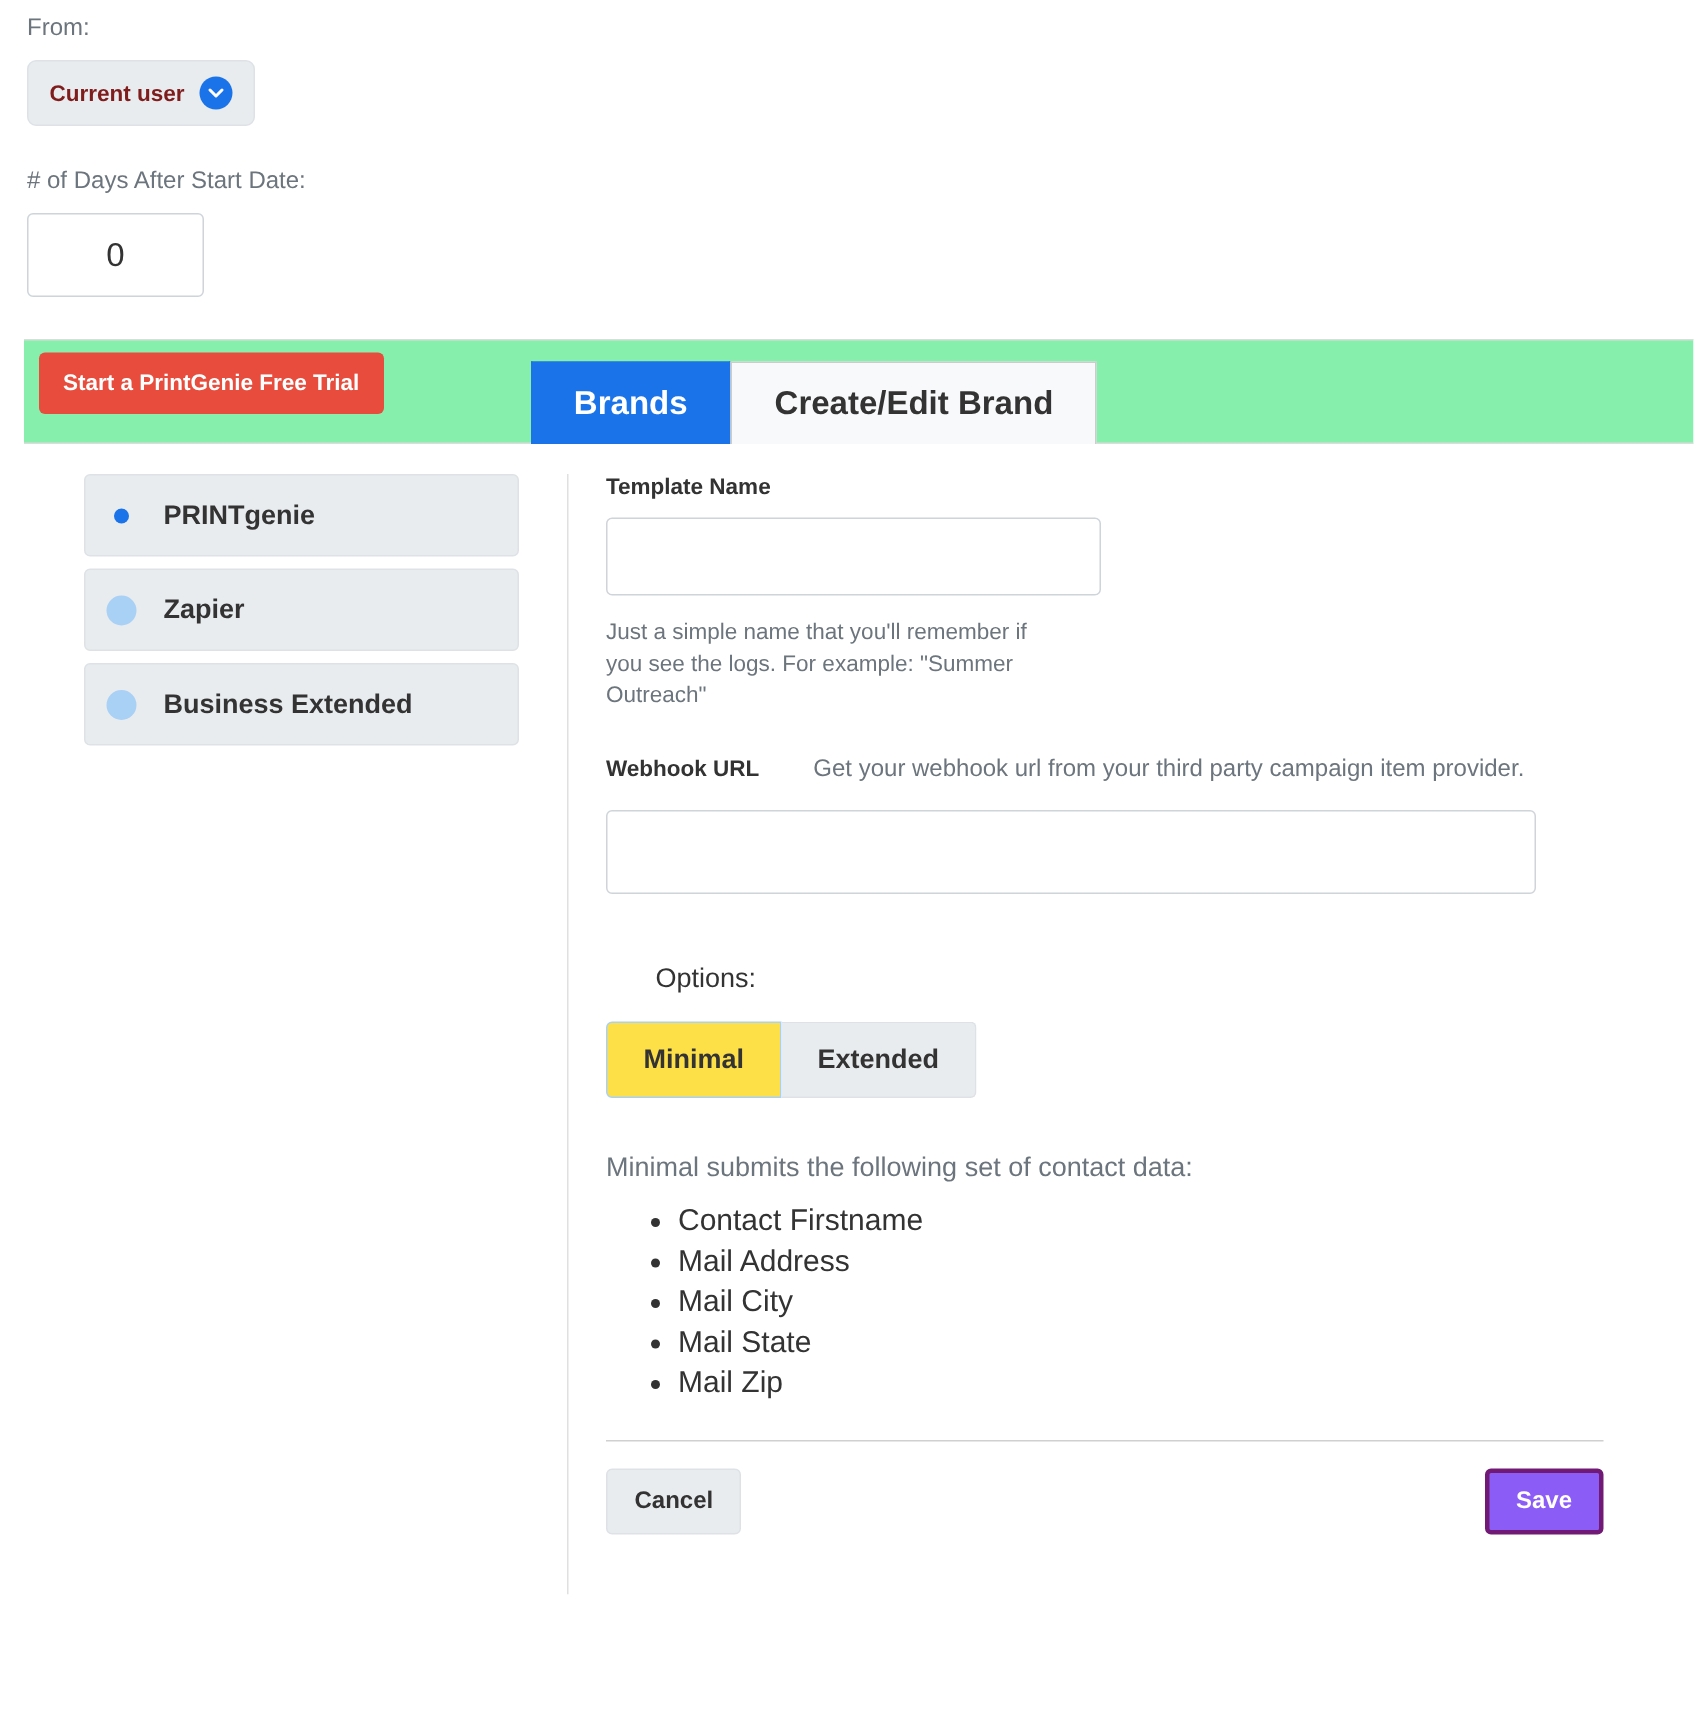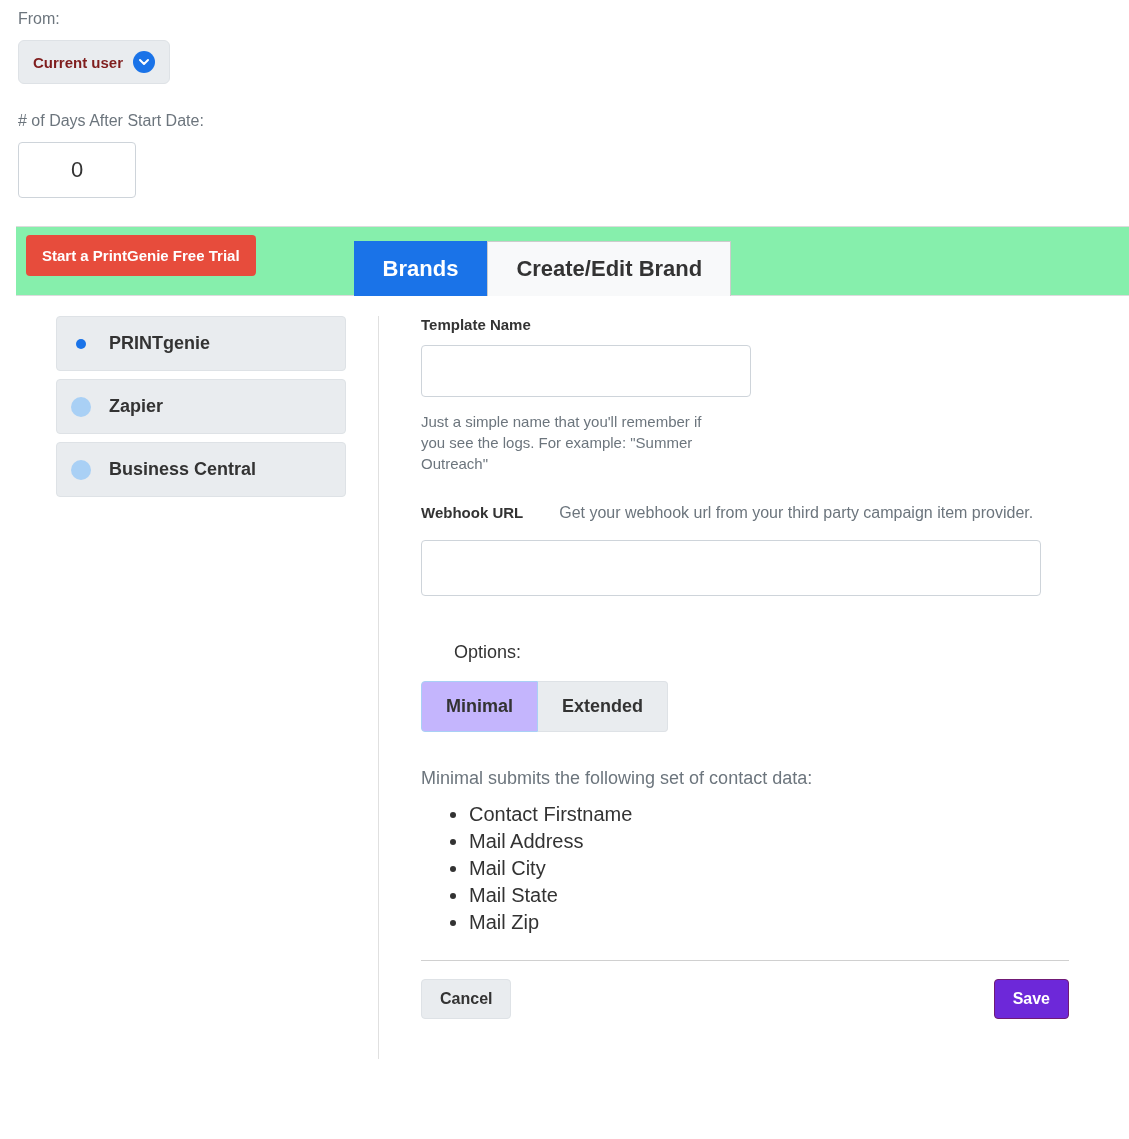--- a/index.html
+++ b/index.html
@@ -130,21 +130,21 @@
       width: 10px;
       height: 10px;
       background: #1a73e8;
       margin-left: 5px;
       margin-right: 23px;
     }
     .main {
       flex: 1;
       margin-left: 32px;
       border-left: 1px solid #e0e0e0;
-      padding-left: 42px;
+      padding-left: 25px;
       padding-right: 60px;
       padding-bottom: 40px;
     }
     .form-label {
       font-weight: 700;
       font-size: 15px;
       color: #333;
       margin-bottom: 12px;
       display: block;
     }
@@ -199,21 +199,21 @@
       font-weight: 600;
       padding: 14px 24px;
       border: 1px solid #dee2e6;
       background: #e9ecef;
       color: #333;
       cursor: pointer;
     }
     .option-tab:first-child { border-radius: 4px 0 0 4px; }
     .option-tab:last-child  { border-radius: 0 4px 4px 0; border-left: none; }
     .option-tab.active {
-      background: #c4b5fd;
+      background: #fde047;
       border-color: #a9d0f5;
     }
     .submit-desc {
       color: #6c757d;
       font-size: 18px;
       margin-top: 36px;
     }
     .contact-list {
       font-size: 20px;
       color: #333;
@@ -238,22 +238,22 @@
       border-radius: 4px;
       padding: 10px 18px;
       cursor: pointer;
     }
     .btn-cancel {
       background: #e9ecef;
       border: 1px solid #dee2e6;
       color: #333;
     }
     .btn-save {
-      background: #6d28d9;
-      border: 1px solid #701a75;
+      background: #8b5cf6;
+      border: 3px solid #701a75;
       color: #fff;
     }
   </style>
 </head>
 <body>
 
 
 
 
 <div class="field-label">From:</div>
@@ -286,21 +286,21 @@
     <div class="brand-item selected">
       <span class="dot"></span>
       <span>PRINTgenie</span>
     </div>
     <div class="brand-item">
       <span class="dot"></span>
       <span>Zapier</span>
     </div>
     <div class="brand-item">
       <span class="dot"></span>
-      <span>Business Central</span>
+      <span>Business Extended</span>
     </div>
   </div>
 
   <div class="main">
     <span class="form-label">Template Name</span>
     <input class="text-input" type="text" value="" style="">
     <div class="help-text">Just a simple name that you'll remember if you see the logs. For example: "Summer Outreach"</div>
 
     <div class="webhook-row">
       <span class="form-label" style="margin-bottom:0">Webhook URL</span>

